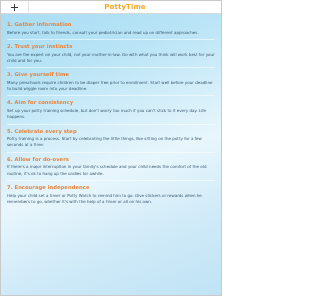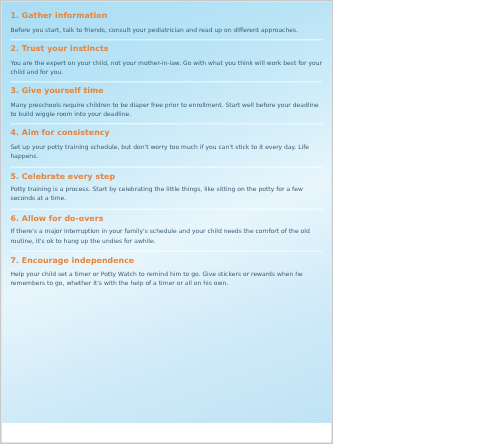--- a/index.html
+++ b/index.html
@@ -125,20 +125,28 @@
     line-height: 1.55;
     margin: 0;
     letter-spacing: 0.01px;
   }
 </style>
 </head>
 <body>
 
 <div class="app-frame">
 
+  <div class="header-bar">
+    <div class="header-left">
+      <span class="plus-icon"></span>
+    </div>
+    <div class="header-title-wrap">
+      <span class="brand-logo">PottyTime</span>
+    </div>
+  </div>
 
   <div class="content">
     <ul class="tip-list">
 
       <li class="tip">
         <p class="tip-heading">1. Gather information</p>
         <p class="tip-body">Before you start, talk to friends, consult your pediatrician and read up on different approaches.</p>
       </li>
 
       <li class="tip">

